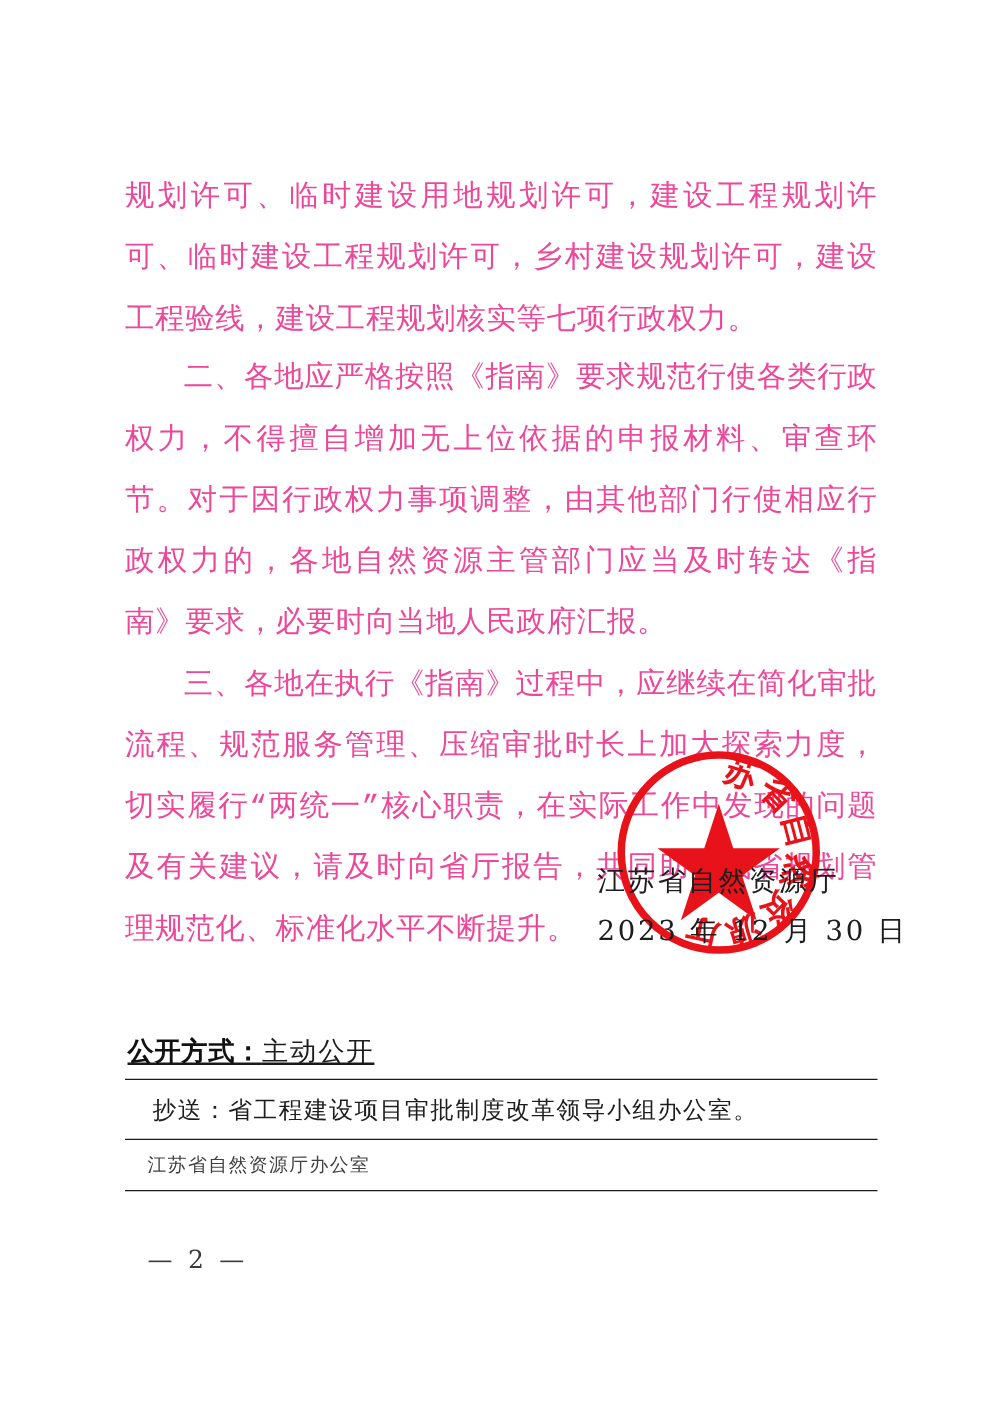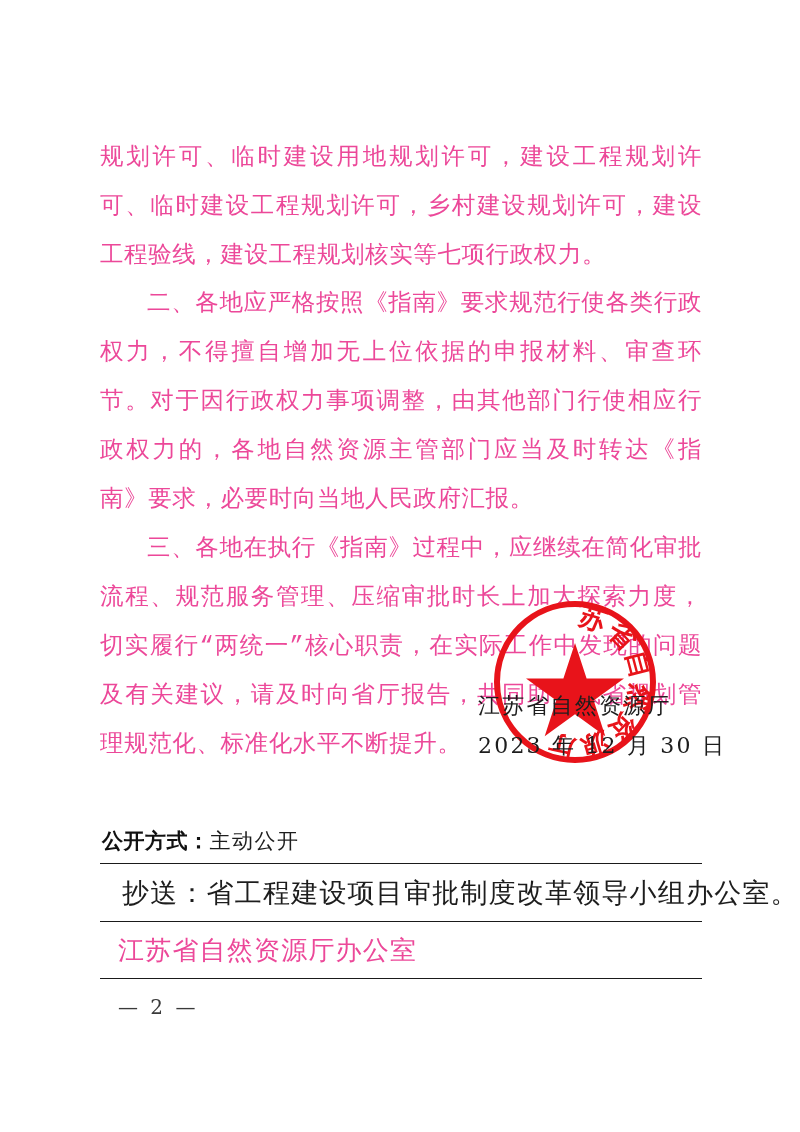--- a/index.html
+++ b/index.html
@@ -90,20 +90,21 @@
     left: 100px;
     top: 826px;
     width: 602px;
   }
   .disclosure-row {
     display: flex;
     align-items: flex-start;
     padding: 0 0 7px 2px;
     font-size: 21px;
     line-height: 30px;
+    text-decoration: underline;
   }
   .disclosure-label {
     font-family: "DejaVu Sans", "Liberation Sans", sans-serif;
     font-weight: bold;
     font-size: 21px;
     letter-spacing: 0.5px;
     color: #111;
   }
   .disclosure-value {
     font-family: "DejaVu Serif", "Liberation Serif", serif;
@@ -114,34 +115,34 @@
   }
   .rule {
     border: 0;
     border-top: 1.6px solid #1a1a1a;
     margin: 0;
     width: 100%;
     height: 0;
   }
   .cc-row {
     font-family: "DejaVu Serif", "Liberation Serif", serif;
-    font-size: 27px;
+    font-size: 19px;
     letter-spacing: 1.2px;
     color: #1d1d1d;
     padding: 11px 0 10px 22px;
     white-space: nowrap;
   }
   .issuer-row {
     display: flex;
     justify-content: space-between;
     align-items: baseline;
     font-family: "DejaVu Serif", "Liberation Serif", serif;
-    font-size: 26px;
+    font-size: 15px;
     letter-spacing: 1.2px;
-    color: #ec4899;
+    color: #404040;
     padding: 11px 4px 10px 18px;
     white-space: nowrap;
   }
 
   
   .page-number {
     position: absolute;
     left: 100px;
     top: 995px;
     width: 602px;

